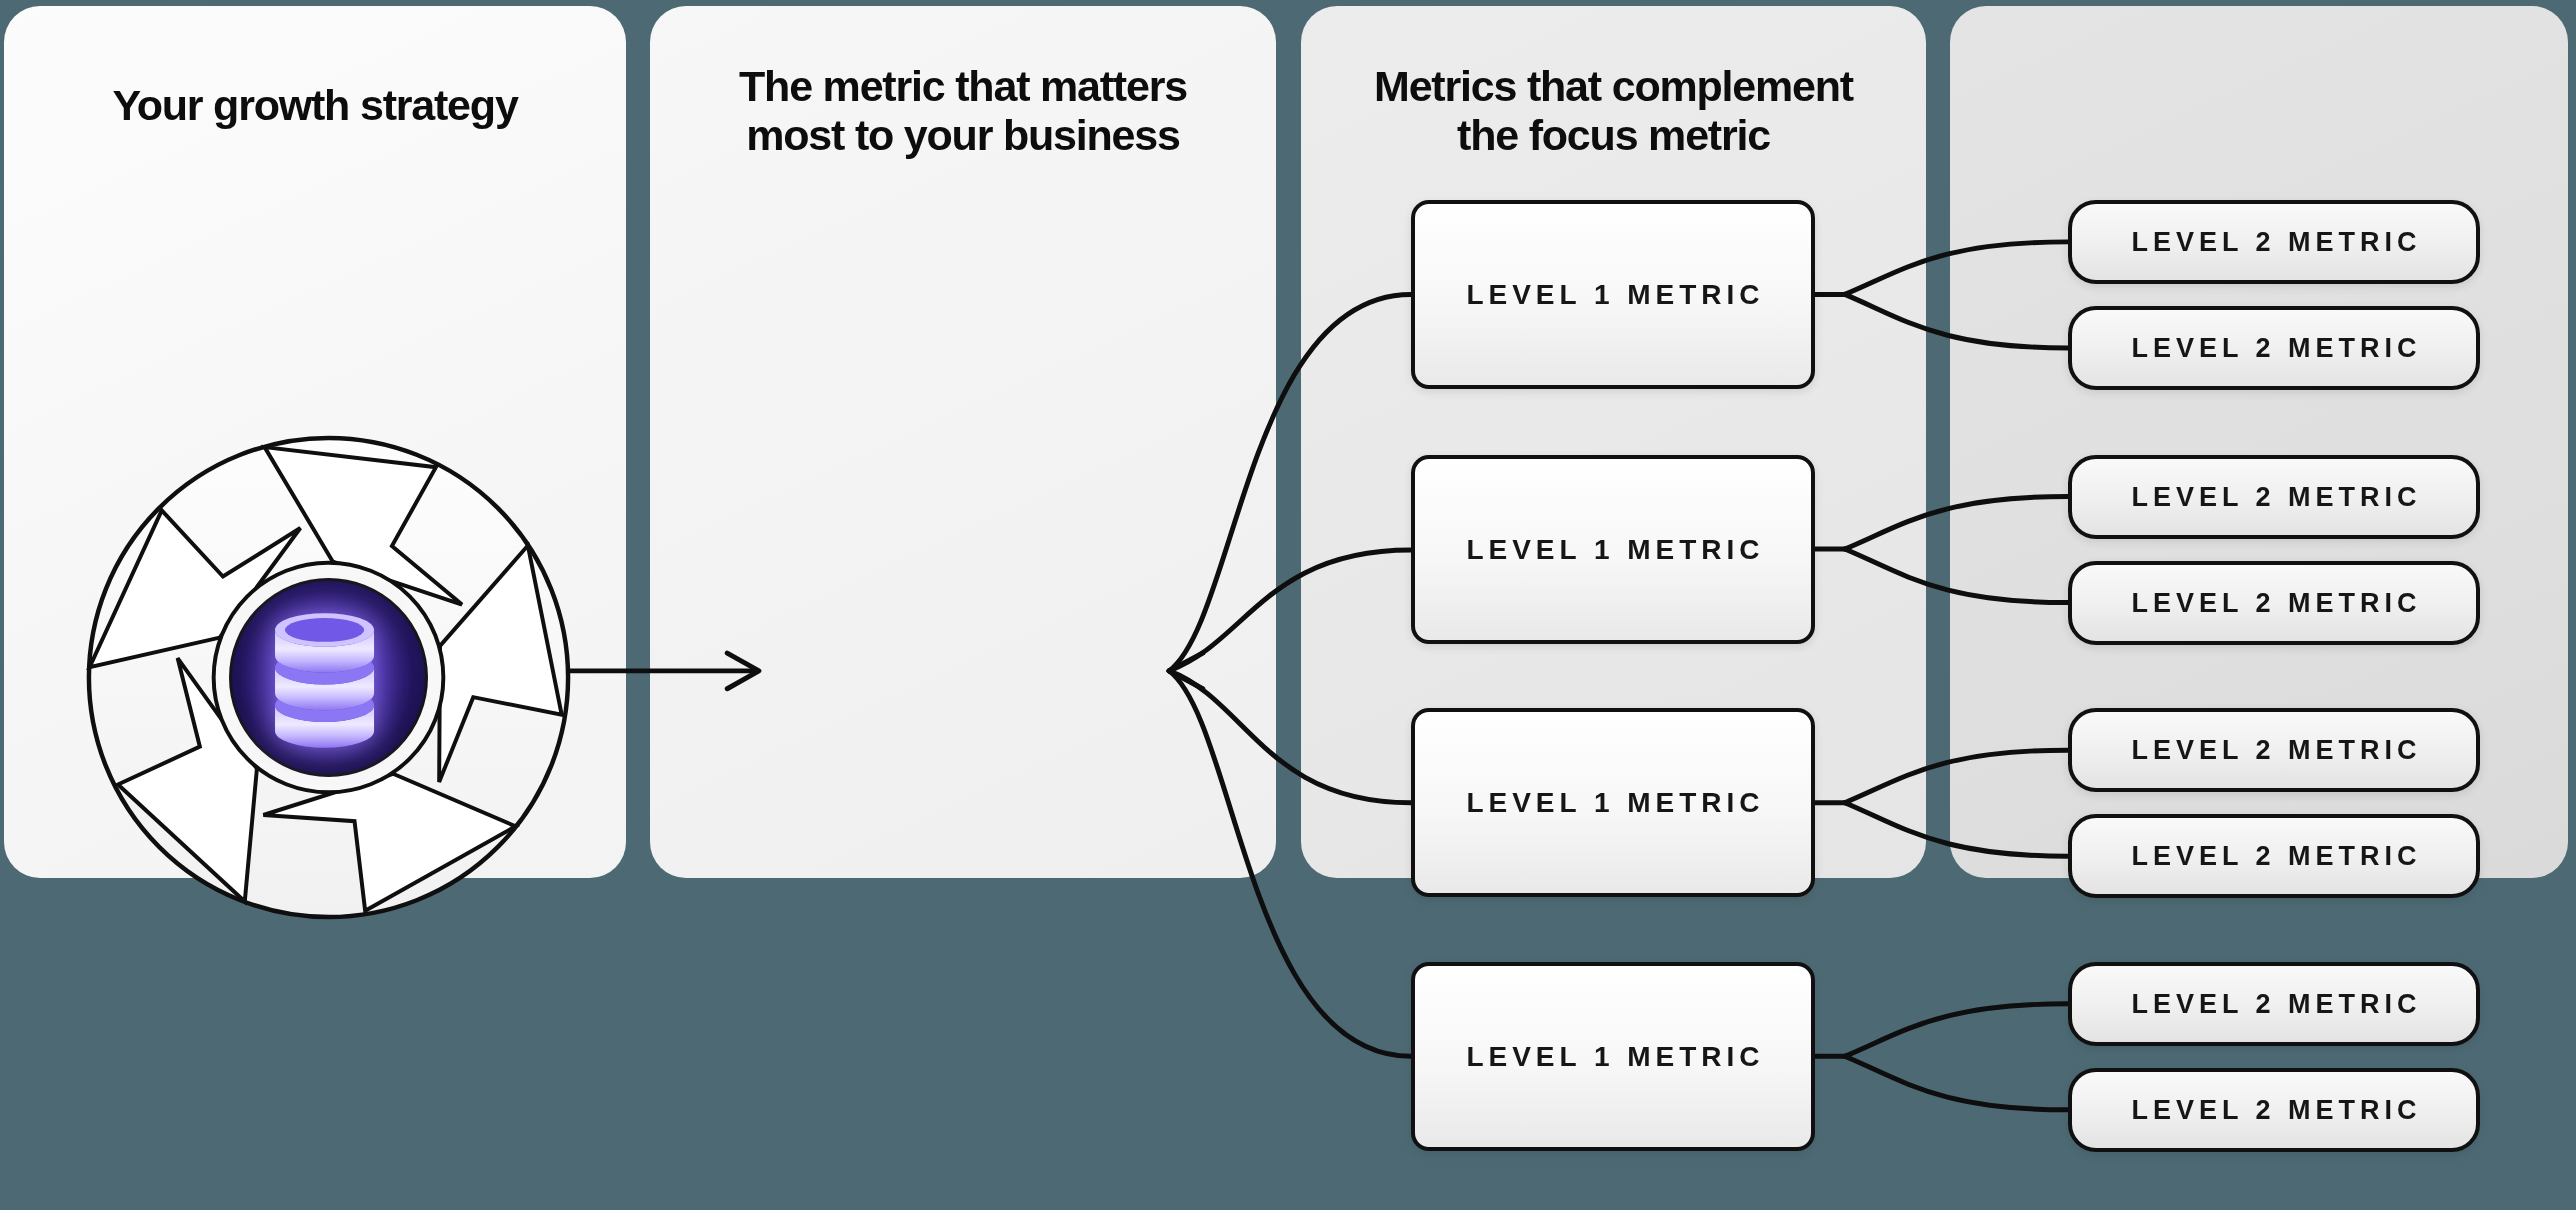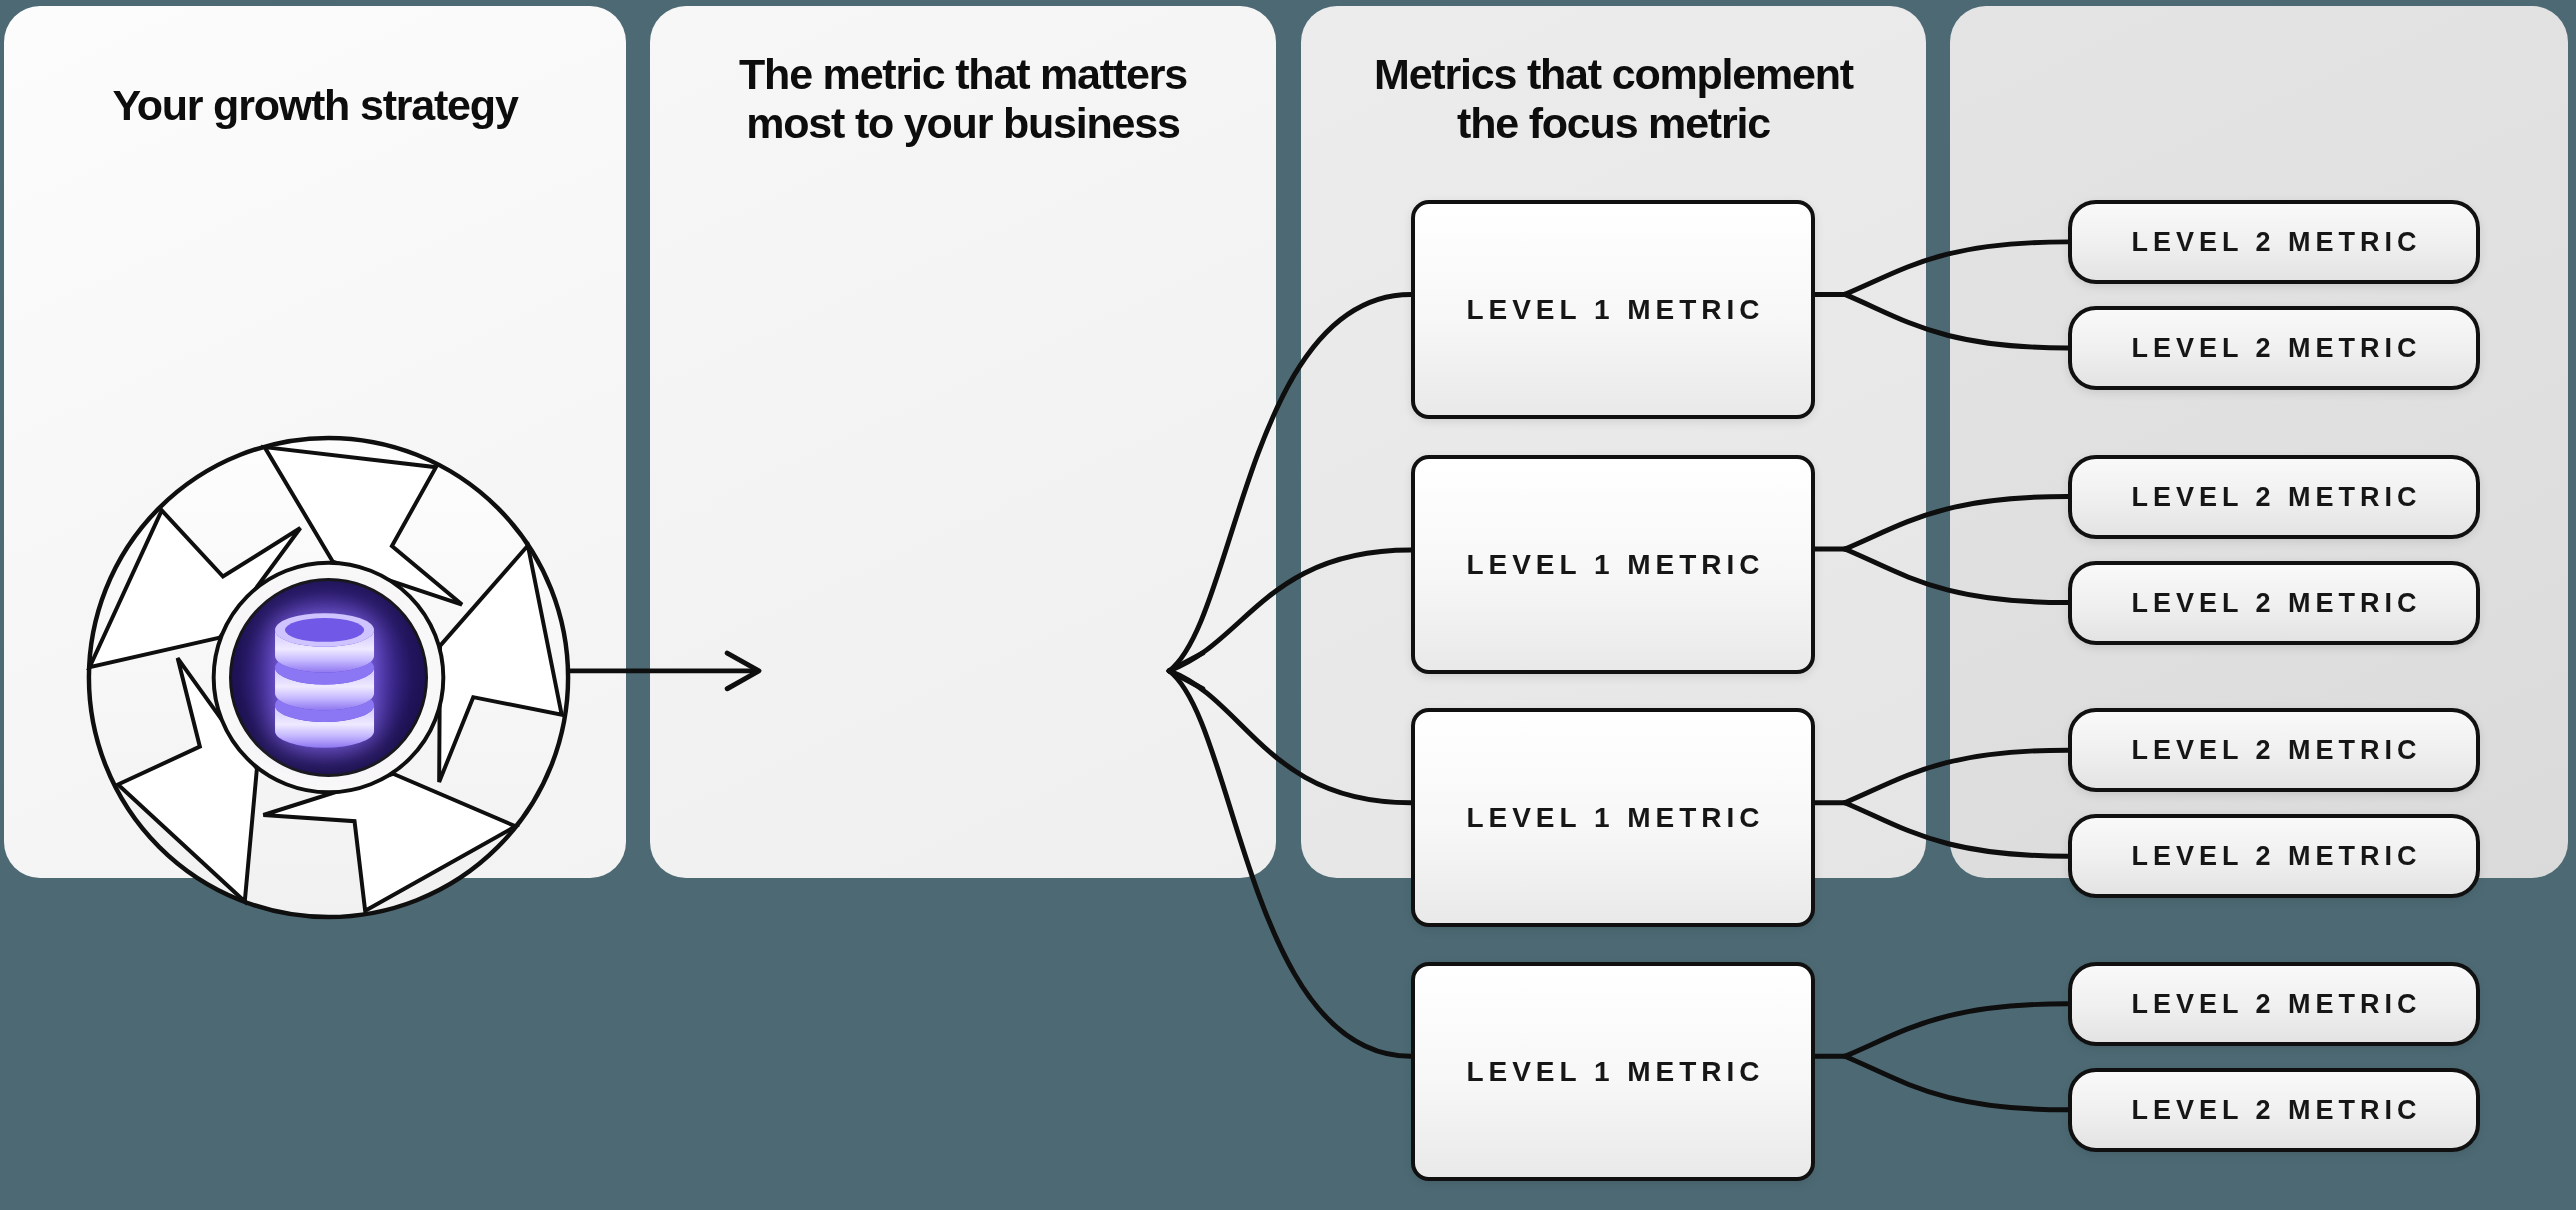--- a/index.html
+++ b/index.html
@@ -12,21 +12,21 @@
   .canvas{position:relative;width:2576px;height:1211px;background:#4d6a74;}
 
   
   .panel{position:absolute;top:6px;height:872px;border-radius:36px;}
   .panel-1{left:4px;width:622px;background:linear-gradient(155deg,#fcfcfc 0%,#f6f6f6 60%,#f3f3f3 100%);}
   .panel-2{left:650px;width:626px;background:linear-gradient(155deg,#f7f7f7 0%,#f2f2f2 60%,#efefef 100%);}
   .panel-3{left:1301px;width:625px;background:linear-gradient(155deg,#ececec 0%,#e8e8e8 60%,#e5e5e5 100%);}
   .panel-4{left:1950px;width:618px;background:linear-gradient(155deg,#e4e4e4 0%,#dfdfdf 60%,#dadada 100%);}
 
   .panel h2{
-    margin:0;padding-top:44px;
+    margin:0;padding-top:56px;
     text-align:center;
     font-size:43px;line-height:49px;
     font-weight:700;letter-spacing:-1.2px;
     color:#0d0d0d;
   }
   .panel-1 h2{padding-top:75px;}
   .panel h2 span{display:block;}
 
   
   svg.connectors{position:absolute;left:0;top:0;z-index:5;}
@@ -37,21 +37,21 @@
     border:4px solid #101010;border-radius:18px;
     background:linear-gradient(180deg,#ffffff 0%,#f7f7f7 55%,#e9e9e9 100%);
     display:flex;align-items:center;justify-content:center;
     font-weight:700;color:#161616;
     letter-spacing:5px;font-size:28px;
     box-shadow:0 3px 10px rgba(0,0,0,0.10);
     text-indent:5px; 
     white-space:nowrap;
   }
   .node.focus{left:761px;top:579px;width:406px;height:188px;}
-  .node.l1{left:1411px;width:404px;height:219px;}
+  .node.l1{left:1411px;width:404px;height:189px;}
   .node.l1-0{top:200px;}
   .node.l1-1{top:455px;}
   .node.l1-2{top:708px;}
   .node.l1-3{top:962px;}
   .node.l2{left:2068px;width:412px;height:84px;font-size:27px;letter-spacing:5px;border-radius:28px;
     background:linear-gradient(180deg,#f9f9f9 0%,#efefef 55%,#e3e3e3 100%);}
   .node.l2-0{top:200px;}  .node.l2-1{top:306px;}
   .node.l2-2{top:455px;}  .node.l2-3{top:561px;}
   .node.l2-4{top:708px;}  .node.l2-5{top:814px;}
   .node.l2-6{top:962px;}  .node.l2-7{top:1068px;}

